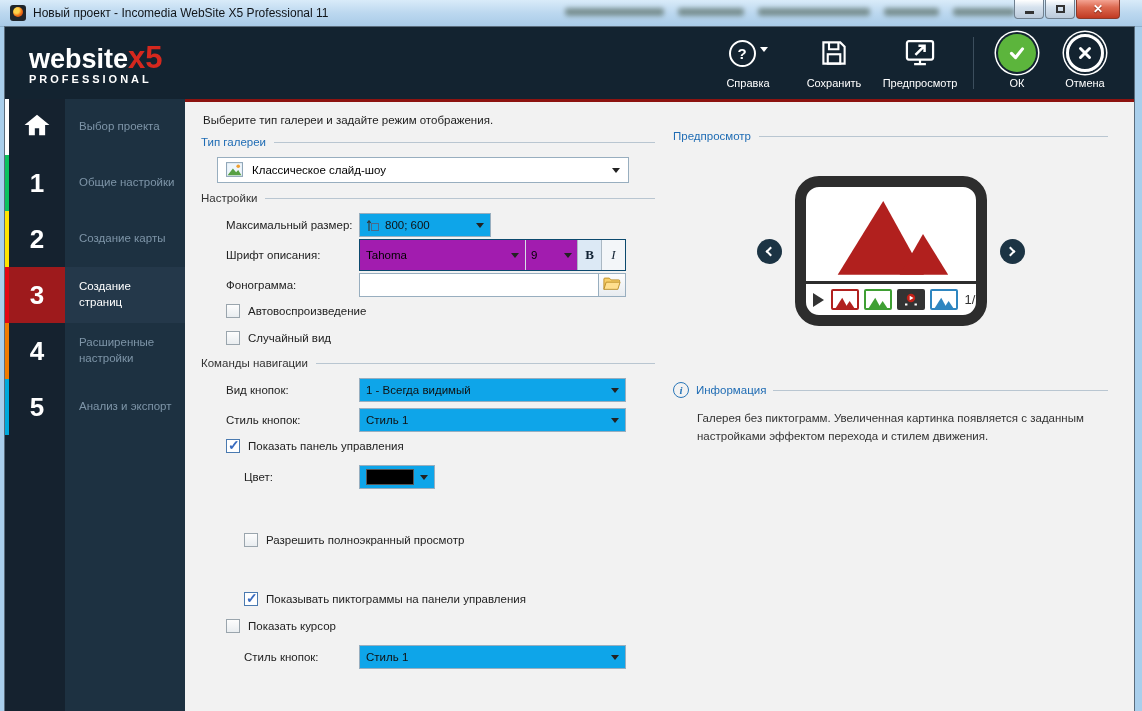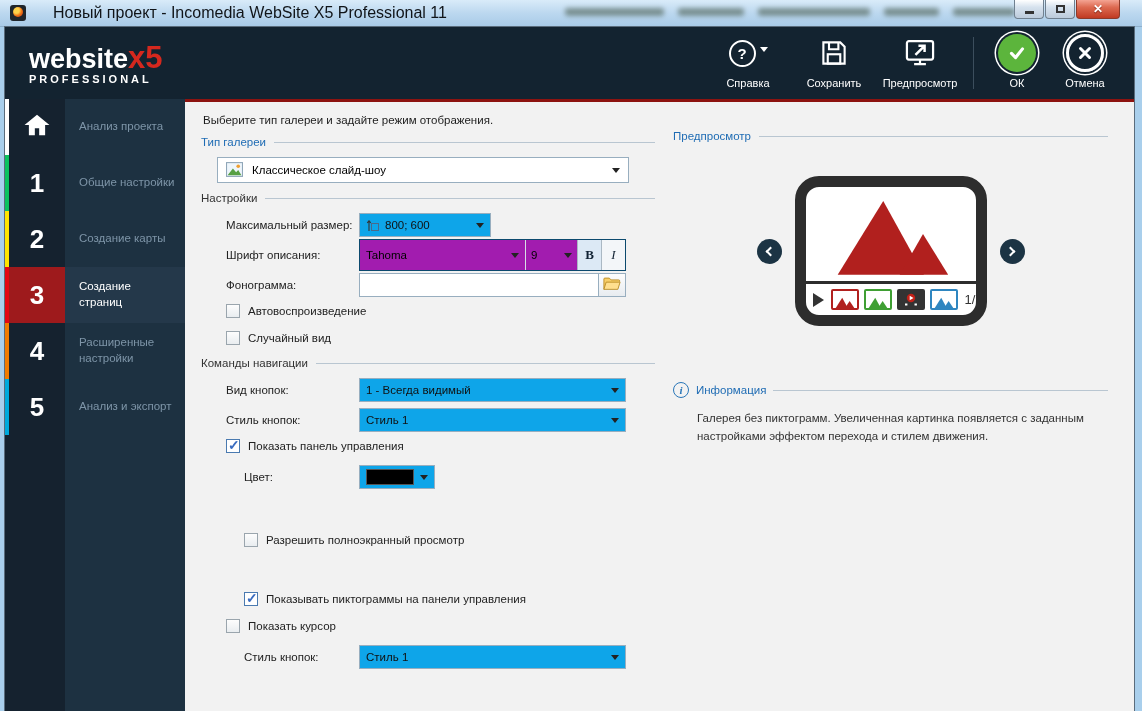--- a/index.html
+++ b/index.html
@@ -7,21 +7,21 @@
   body { position:relative; background:#a9cfec; }
 
   
   .titlebar{position:absolute;top:0;left:0;right:0;height:27px;
     background:linear-gradient(#d9ebf9,#bcd8ef 50%,#a9cbe8);
     border-bottom:1px solid #8fb0cc; display:flex;align-items:center;padding:0 8px 0 10px;}
   .win-icon{width:16px;height:16px;border-radius:3px;background:#20262c;
     display:inline-block;margin-right:7px;position:relative;flex:none;}
   .win-icon::after{content:"";position:absolute;left:3px;top:2px;width:10px;height:10px;border-radius:50%;
     background:radial-gradient(circle at 35% 35%, #ffd24a 0 30%, #f07818 55%, #c82810 100%);}
-  .win-title{font-size:16px;color:#101418;white-space:nowrap;margin-left:20px;}
+  .win-title{font-size:12px;color:#101418;white-space:nowrap;}
   .blur-strip{position:absolute;left:565px;top:3px;width:450px;height:18px;display:flex;gap:14px;
     align-items:center;filter:blur(2.5px);opacity:.65;}
   .blur-strip i{display:block;height:8px;border-radius:3px;background:#55695f;}
   .win-buttons{position:absolute;right:22px;top:0;display:flex;}
   .wc{width:30px;height:19px;border:1px solid #70808f;border-top:none;
     background:linear-gradient(#ffffff,#d6e2ee 40%,#bccbdb);
     border-radius:0 0 4px 4px;display:flex;align-items:center;justify-content:center;margin-left:1px;}
   .wc.close{width:44px;background:linear-gradient(#f4a493,#dd6a51 40%,#c03a22);border-color:#8d3a2a;}
   .g-min{width:9px;height:3px;background:#333;margin-top:6px;}
   .g-max{width:9px;height:8px;border:2px solid #333;}
@@ -245,21 +245,21 @@
 
     <div class="sidebar">
       <div class="side-item">
         <div class="num-cell s-white">
           <span>
             <svg width="26" height="22" viewBox="0 0 24 20" fill="#fff">
                 <path d="M12 0.5 L23.5 10 H19.5 V19.5 H14 V13 H10 V19.5 H4.5 V10 H0.5 Z"></path>
               </svg>
           </span>
         </div>
-        <div class="lbl-cell">Анализ проекта</div>
+        <div class="lbl-cell">Выбор проекта</div>
       </div>
       <div class="side-item">
         <div class="num-cell s-green">1</div>
         <div class="lbl-cell">Общие настройки</div>
       </div>
       <div class="side-item">
         <div class="num-cell s-yellow">2</div>
         <div class="lbl-cell">Создание карты</div>
       </div>
       <div class="side-item active">

